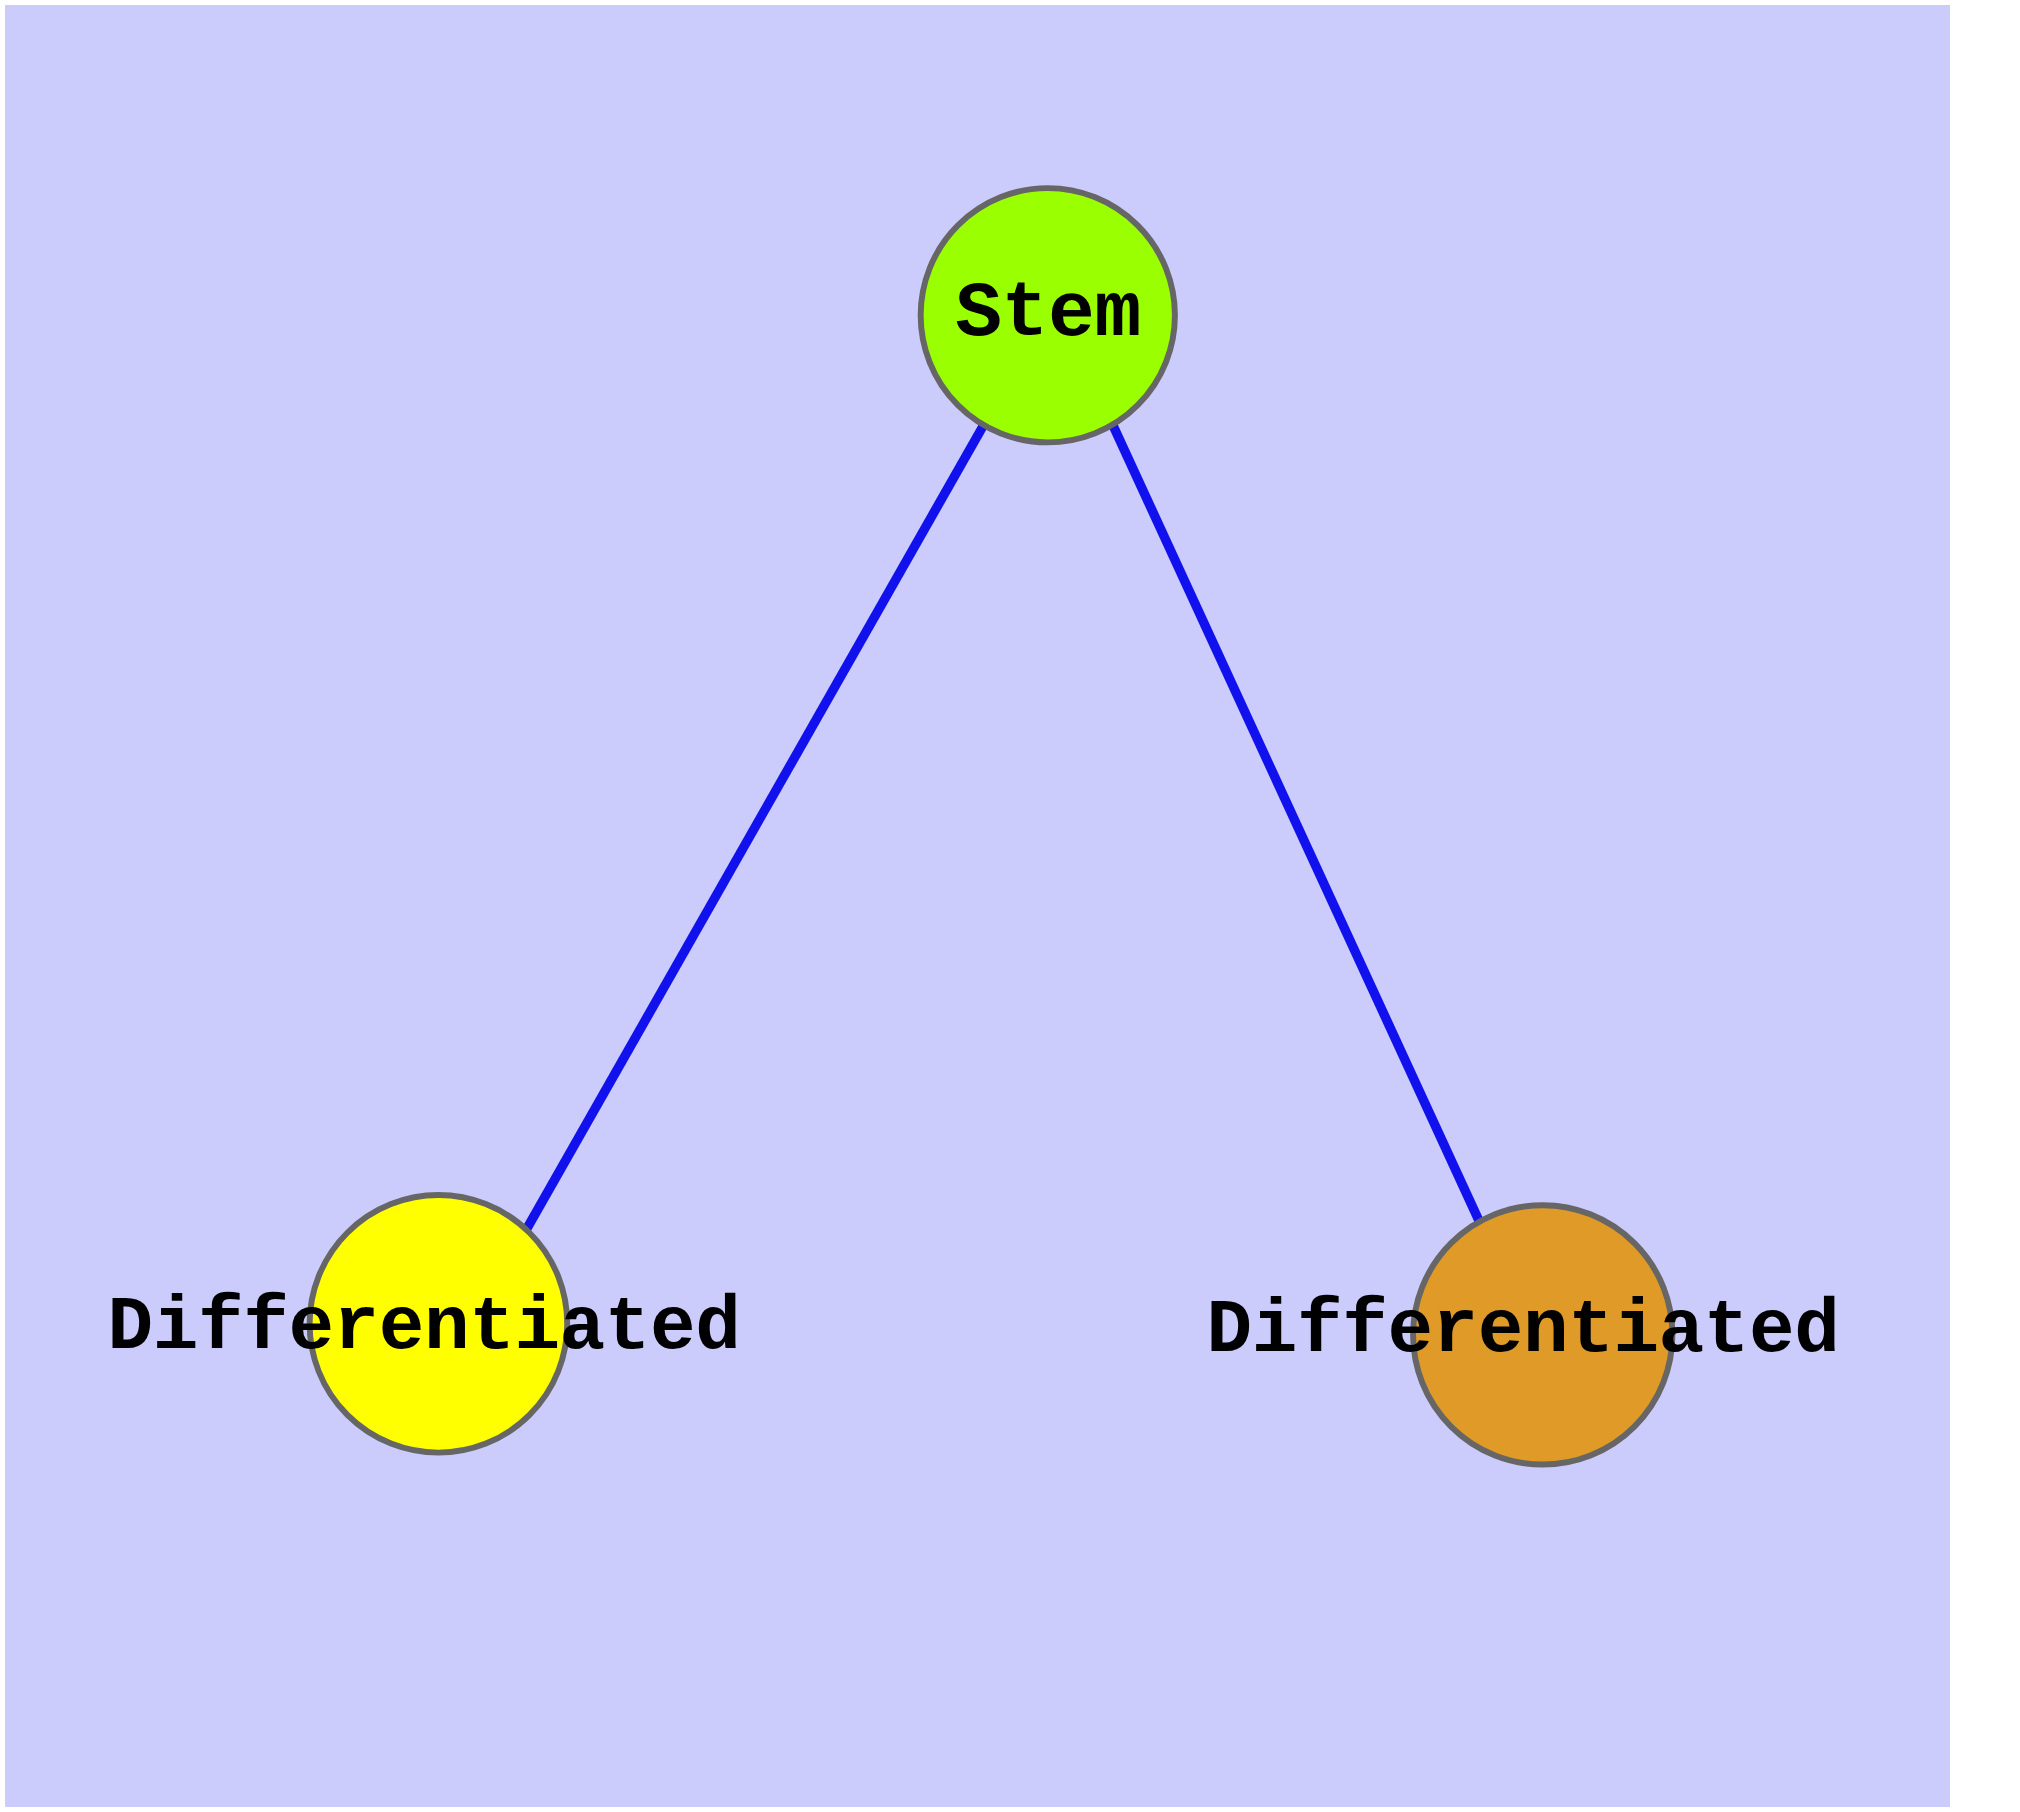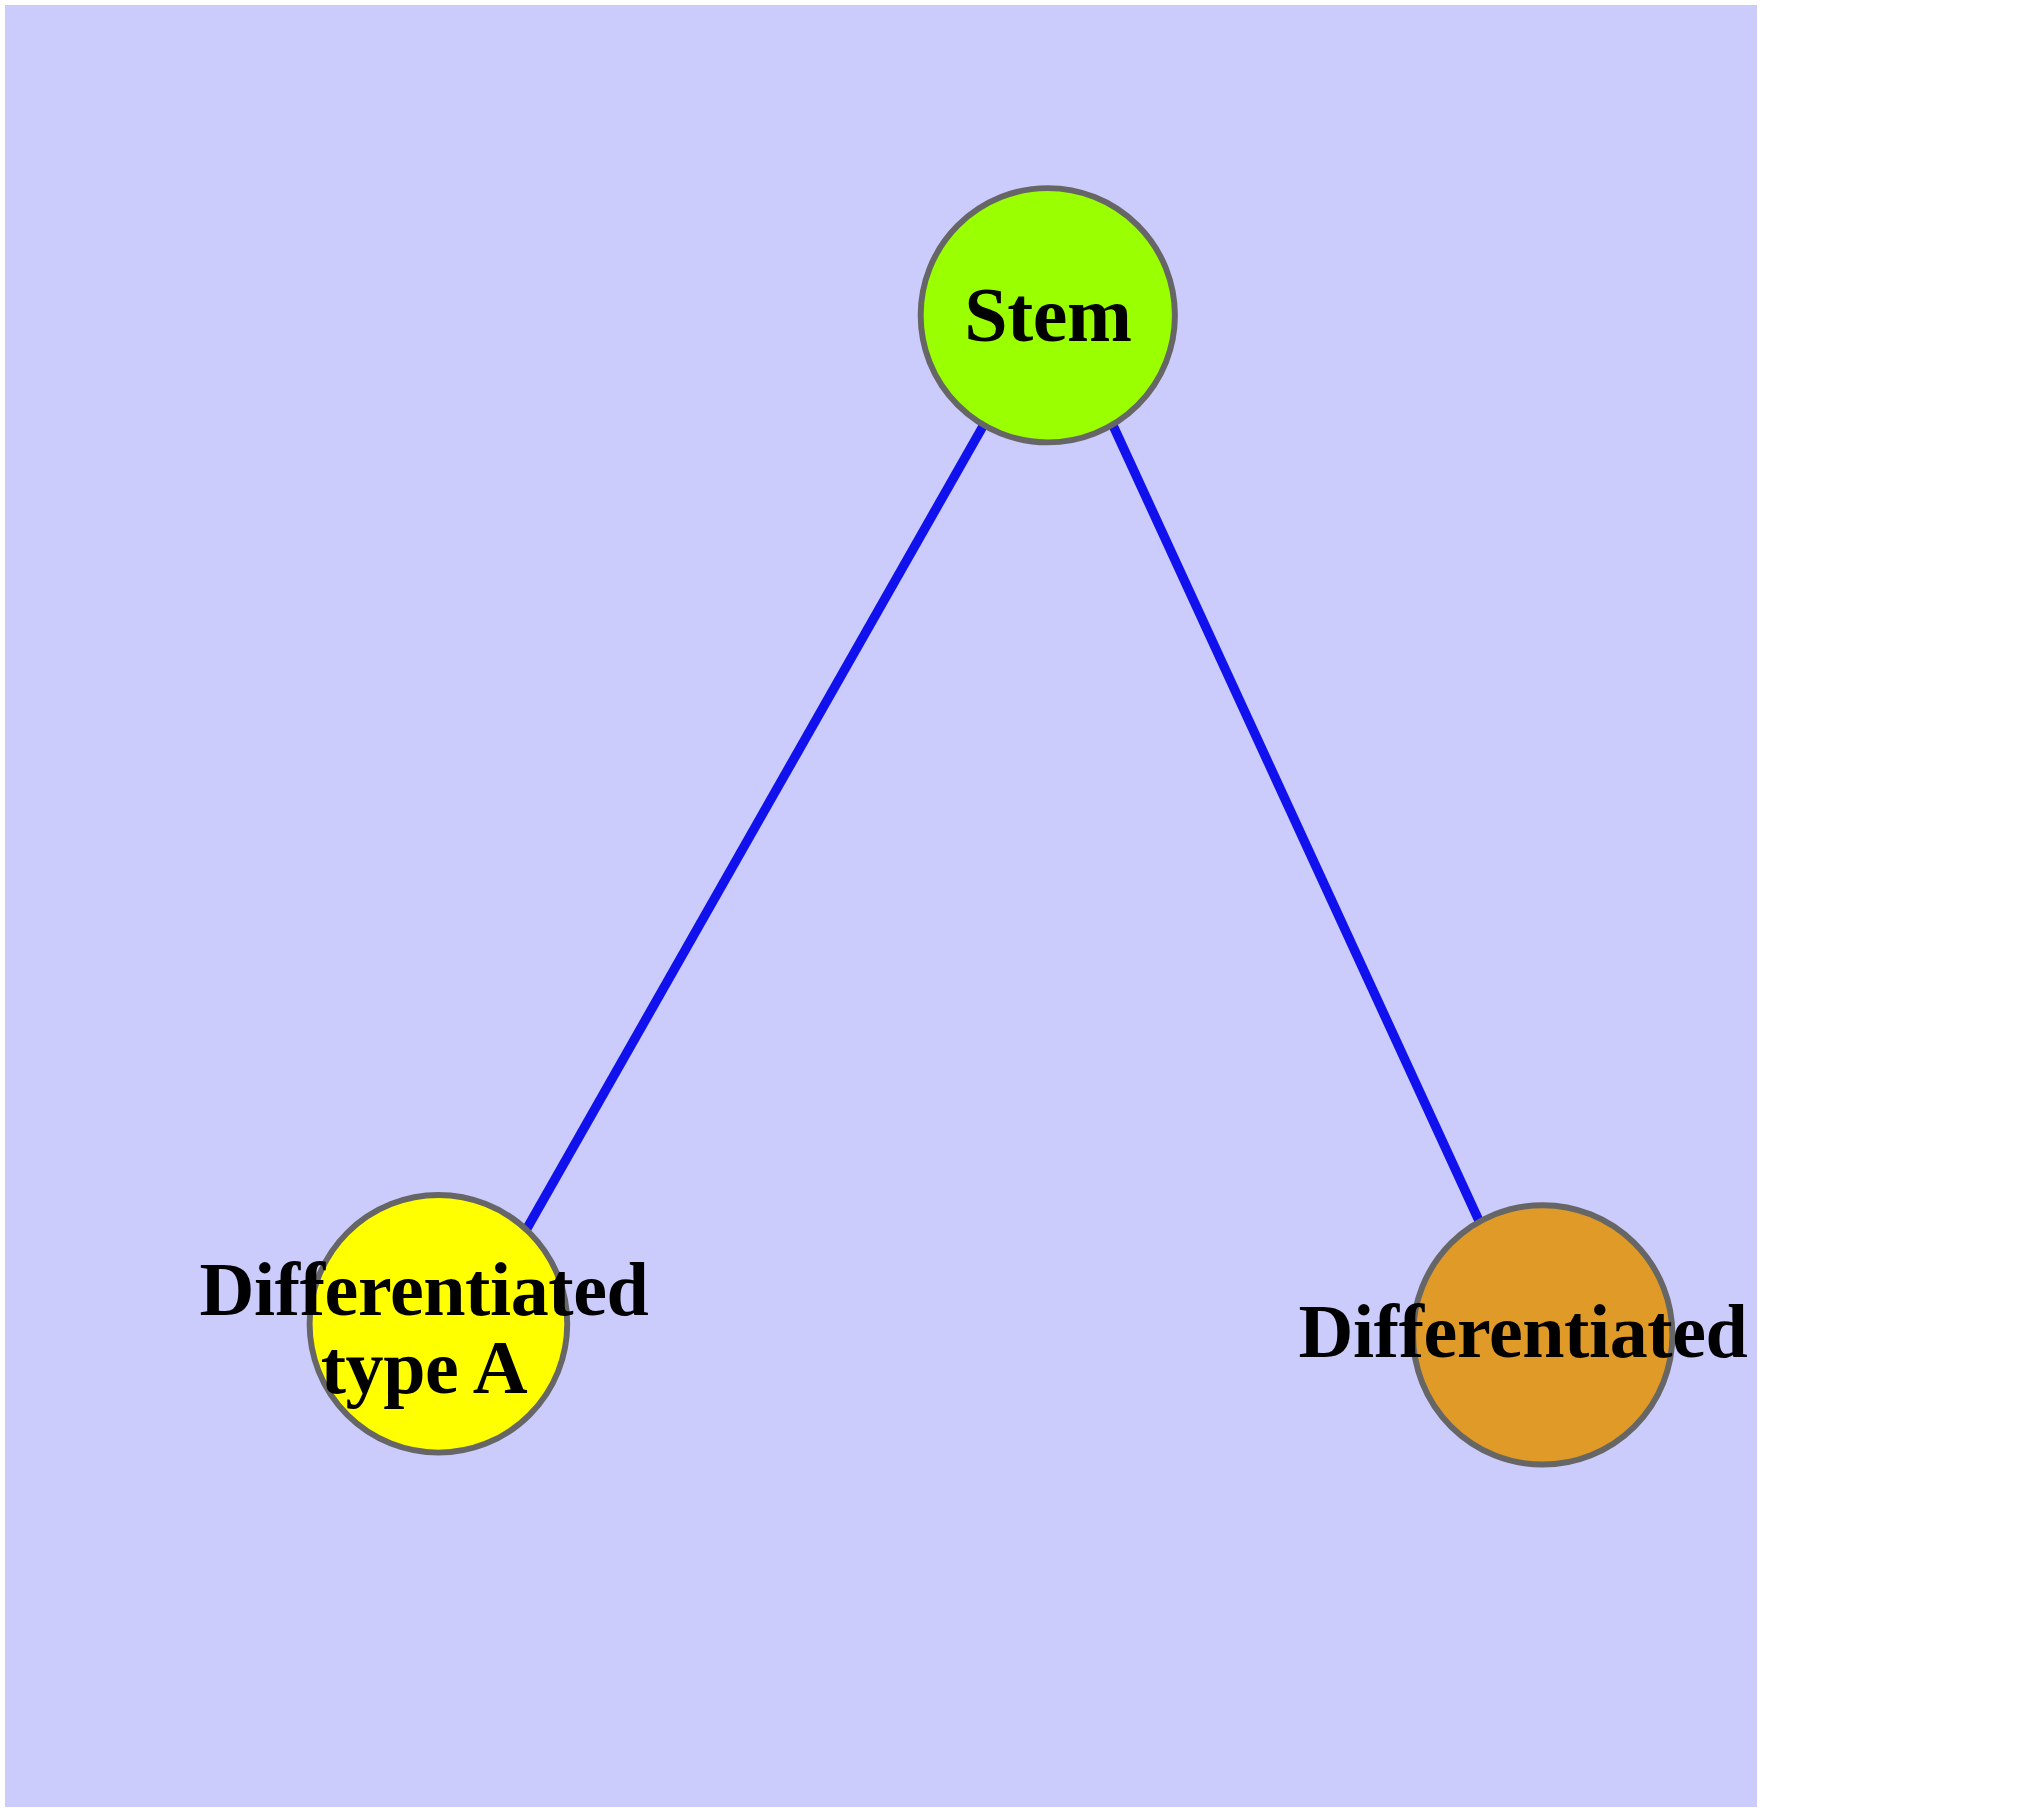--- a/index.html
+++ b/index.html
@@ -3,25 +3,25 @@
 <meta charset="utf-8">
 <title>Cell Differentiation Graph</title>
 <style>
   html, body {
     margin: 0;
     padding: 0;
     background: #ffffff;
   }
   #stage {
     position: relative;
-    width: 1757px;
+    width: 1950px;
     height: 1812px;
     overflow: hidden;
     background: #ffffff;
-    font-family: Liberation Serif, serif;
+    font-family: Liberation Mono, monospace;
   }
   #canvas-bg {
     position: absolute;
     left: 5.1px;
     top: 5.1px;
     width: 2010px;
     height: 1802px;
     background: #ccccfc;
   }
   #graph-svg {
@@ -83,21 +83,20 @@
     </g>
 
   </svg>
 
   <div class="node-label single" style="left:1048px; top:315px;">
     <span class="label-line">Stem</span>
   </div>
 
   <div class="node-label double" style="left:424px; top:1329px;">
     <span class="label-line">Differentiated</span>
-    <span class="label-line">type A</span>
   </div>
 
   <div class="node-label double" style="left:1523px; top:1332px;">
     <span class="label-line">Differentiated</span>
   </div>
 
 </div>
 
 
 </body></html>

